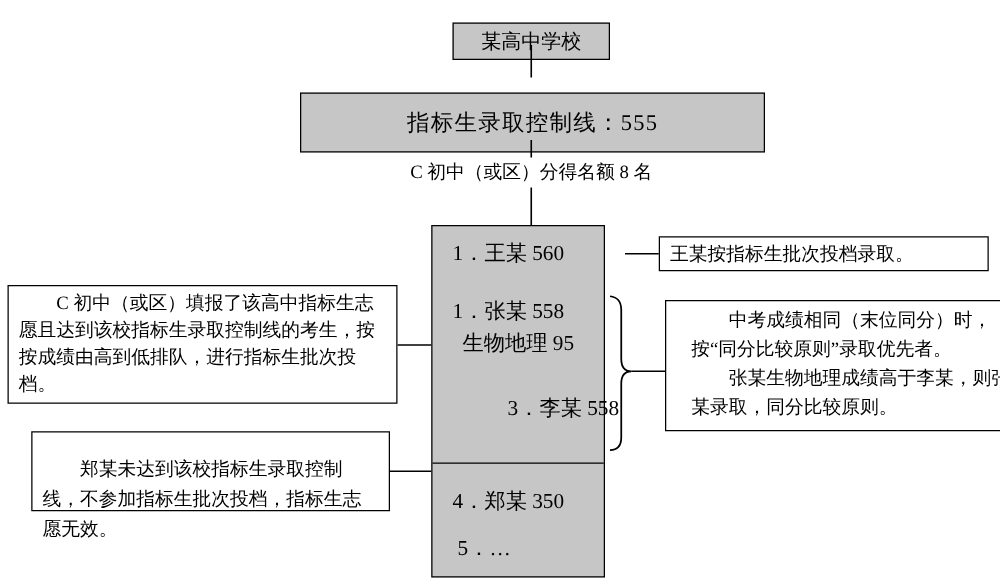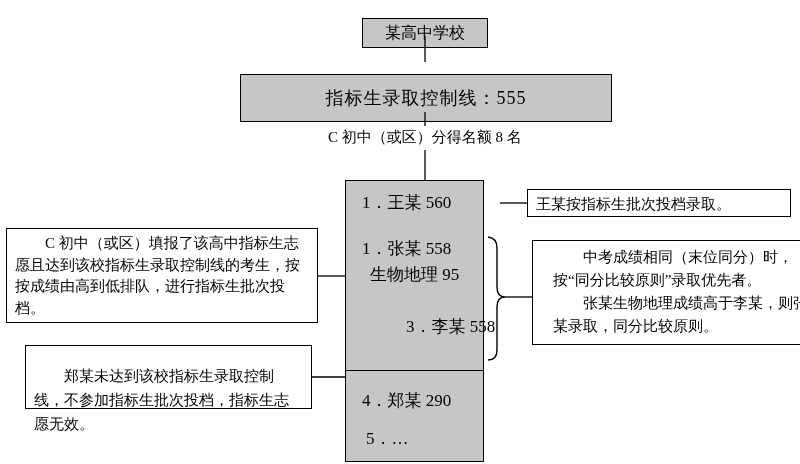--- a/index.html
+++ b/index.html
@@ -114,21 +114,21 @@
   </div>
 
   <div class="quota-label">C 初中（或区）分得名额 8 名</div>
 
   <div class="box gray main-box">
     <div class="li li-1">1．王某 560</div>
     <div class="li li-2">1．张某 558</div>
     <div class="li li-2b">生物地理 95</div>
     <div class="li li-3">3．李某 558</div>
     <div class="divider"></div>
-    <div class="li li-4">4．郑某 290</div>
+    <div class="li li-4">4．郑某 350</div>
     <div class="li li-5">5．…</div>
   </div>
 
   <div class="box white note note-wang">
     <span>王某按指标生批次投档录取。</span>
   </div>
 
   <div class="box white note note-tie">
     <p>中考成绩相同（末位同分）时，按“同分比较原则”录取优先者。</p>
     <p>张某生物地理成绩高于李某，则张某录取，同分比较原则。</p>

